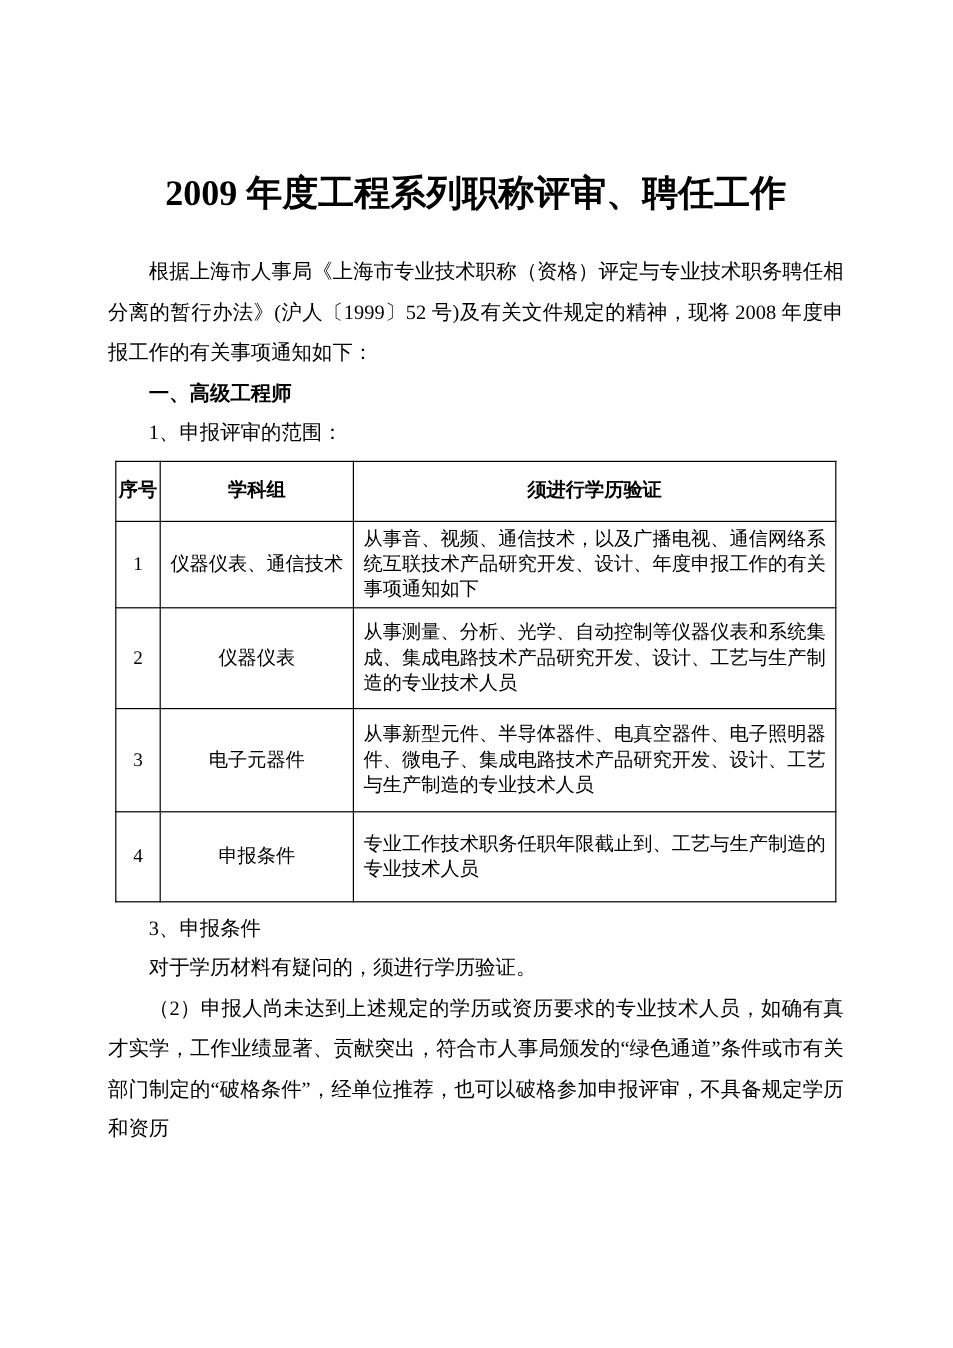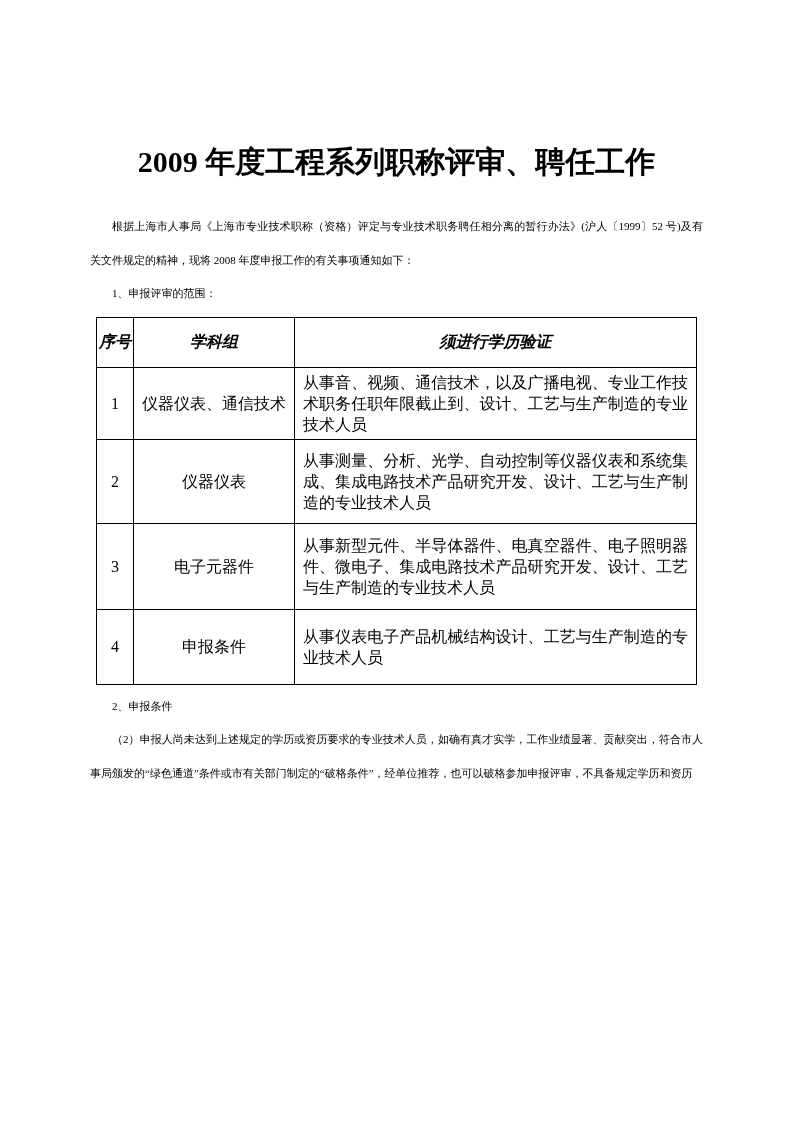--- a/index.html
+++ b/index.html
@@ -17,21 +17,21 @@
   }
   .title {
     font-size: 30px;
     font-weight: bold;
     text-align: center;
     line-height: 44px;
     margin-bottom: 26px;
     font-family: "Liberation Serif", "DejaVu Serif", serif;
   }
   .para {
-    font-size: 11px;
+    font-size: 17px;
     line-height: 33.5px;
     text-align: justify;
     text-justify: inter-ideograph;
   }
   .indent { text-indent: 2em; }
   .h1 { font-weight: bold; font-family: "Liberation Sans", "DejaVu Sans", sans-serif; }
   table.scope-table {
     border-collapse: collapse;
     table-layout: fixed;
     width: 600px;
@@ -41,79 +41,80 @@
     border: 1.6px solid #000000;
     font-size: 16px;
     line-height: 21px;
   }
   .scope-table th {
     font-weight: bold;
     text-align: center;
     vertical-align: middle;
     line-height: 20px;
     padding: 4px 2px;
-    font-style: italic;
   }
   .scope-table td { padding: 4px 8px; }
   td.cell-no, td.cell-group { text-align: center; vertical-align: middle; padding: 4px 2px; }
   td.cell-scope { text-align: justify; text-justify: inter-ideograph; vertical-align: middle; }
   tr.hdr { height: 50px; }
   tr.r1 { height: 69px; }
   tr.r2 { height: 84px; }
   tr.r3 { height: 86px; }
   tr.r4 { height: 75px; }
 </style>
 </head>
 <body>
 
 <div class="page">
 
   <h1 class="title">2009 年度工程系列职称评审、聘任工作</h1>
 
   <p class="para indent">根据上海市人事局《上海市专业技术职称（资格）评定与专业技术职务聘任相分离的暂行办法》(沪人〔1999〕52 号)及有关文件规定的精神，现将 2008 年度申报工作的有关事项通知如下：</p>
 
+  <p class="para indent h1">一、高级工程师</p>
 
   <p class="para indent">1、申报评审的范围：</p>
 
   <table class="scope-table">
     <colgroup>
       <col style="width:37px">
       <col style="width:161px">
       <col style="width:402px">
     </colgroup>
     <thead>
       <tr class="hdr">
         <th>序号</th>
         <th>学科组</th>
         <th>须进行学历验证</th>
       </tr>
     </thead>
     <tbody>
       <tr class="r1">
         <td class="cell-no">1</td>
         <td class="cell-group">仪器仪表、通信技术</td>
-        <td class="cell-scope">从事音、视频、通信技术，以及广播电视、专业工作技术职务任职年限截止到、设计、工艺与生产制造的专业技术人员</td>
+        <td class="cell-scope">从事音、视频、通信技术，以及广播电视、通信网络系统互联技术产品研究开发、设计、年度申报工作的有关事项通知如下</td>
       </tr>
       <tr class="r2">
         <td class="cell-no">2</td>
         <td class="cell-group">仪器仪表</td>
         <td class="cell-scope">从事测量、分析、光学、自动控制等仪器仪表和系统集成、集成电路技术产品研究开发、设计、工艺与生产制造的专业技术人员</td>
       </tr>
       <tr class="r3">
         <td class="cell-no">3</td>
         <td class="cell-group">电子元器件</td>
         <td class="cell-scope">从事新型元件、半导体器件、电真空器件、电子照明器件、微电子、集成电路技术产品研究开发、设计、工艺与生产制造的专业技术人员</td>
       </tr>
       <tr class="r4">
         <td class="cell-no">4</td>
         <td class="cell-group">申报条件</td>
-        <td class="cell-scope">从事仪表电子产品机械结构设计、工艺与生产制造的专业技术人员</td>
+        <td class="cell-scope">专业工作技术职务任职年限截止到、工艺与生产制造的专业技术人员</td>
       </tr>
     </tbody>
   </table>
 
-  <p class="para indent">2、申报条件</p>
+  <p class="para indent">3、申报条件</p>
 
 
+  <p class="para indent">对于学历材料有疑问的，须进行学历验证。</p>
 
   <p class="para indent">（2）申报人尚未达到上述规定的学历或资历要求的专业技术人员，如确有真才实学，工作业绩显著、贡献突出，符合市人事局颁发的“绿色通道”条件或市有关部门制定的“破格条件”，经单位推荐，也可以破格参加申报评审，不具备规定学历和资历</p>
 
 </div>
 
 </body></html>

